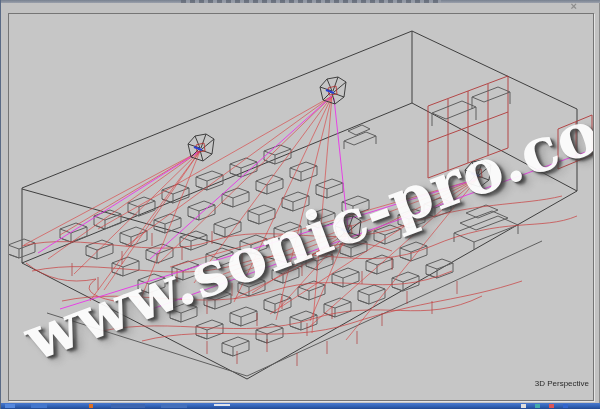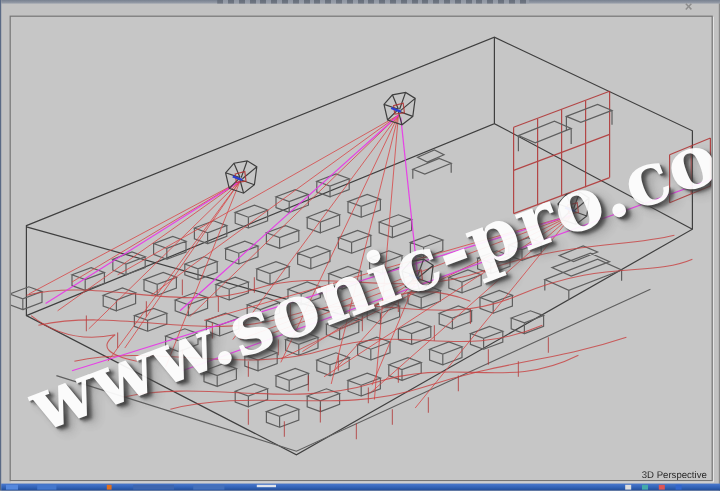--- a/index.html
+++ b/index.html
@@ -23,21 +23,21 @@
   .viewport{position:absolute;left:7px;top:13px;width:584px;height:386px;
           background:var(--viewport-bg);border:1px solid #757575;
           box-shadow:1px 1px 0 #e4e4e4;overflow:hidden;}
   .viewport svg{position:absolute;left:0;top:0;}
   .watermark{position:absolute;left:6px;top:294px;width:720px;
           transform:rotate(-20.5deg);transform-origin:0 0;
           font-family:"DejaVu Serif",serif;font-weight:bold;font-size:61px;
           letter-spacing:1px;white-space:nowrap;color:var(--watermark-white);
           opacity:.93;pointer-events:none;
           text-shadow:3px 4px 3px rgba(60,60,60,.85),1px 2px 1px rgba(85,85,85,.9),6px 7px 8px rgba(110,110,110,.45);}
-  .view-label{position:absolute;right:4px;bottom:0;font-size:8px;color:#2a2a2a;}
+  .view-label{position:absolute;right:4px;bottom:12px;font-size:8px;color:#2a2a2a;}
   .taskbar{position:absolute;left:0;bottom:0;width:600px;height:6px;
           background:linear-gradient(#4a79ce,var(--taskbar-blue) 60%,#23498f);}
   .tb-frag{position:absolute;bottom:1px;height:4px;}
   
   .geo-dark{stroke:var(--line-dark);fill:none;stroke-width:1;}
   .geo-mid{stroke:var(--line-mid);fill:none;stroke-width:1;}
   .struct-red{stroke:var(--struct-red);fill:none;stroke-width:1;opacity:.85;}
   .ticks{stroke:var(--struct-red);fill:none;stroke-width:1;opacity:.65;}
   .ray{stroke:var(--ray-red);fill:none;stroke-width:.8;opacity:.85;}
   .curve{stroke:#c84040;fill:none;stroke-width:.9;opacity:.8;}

